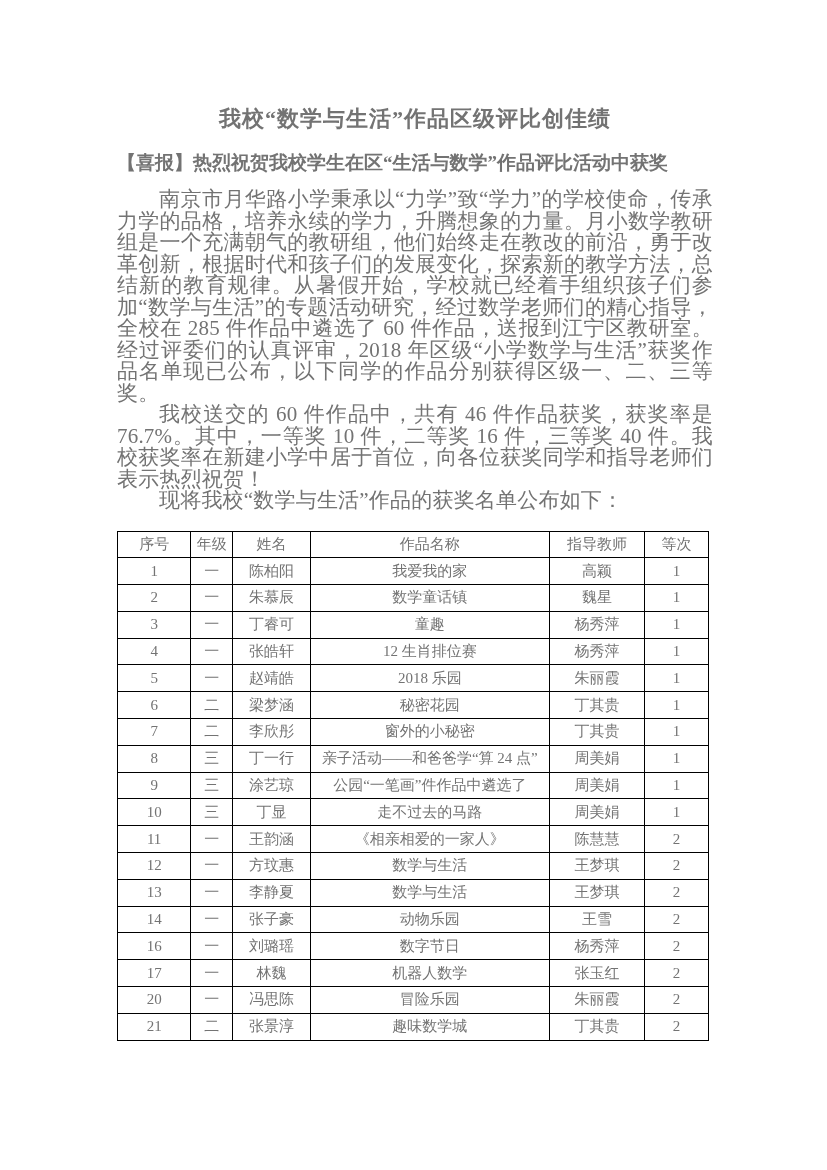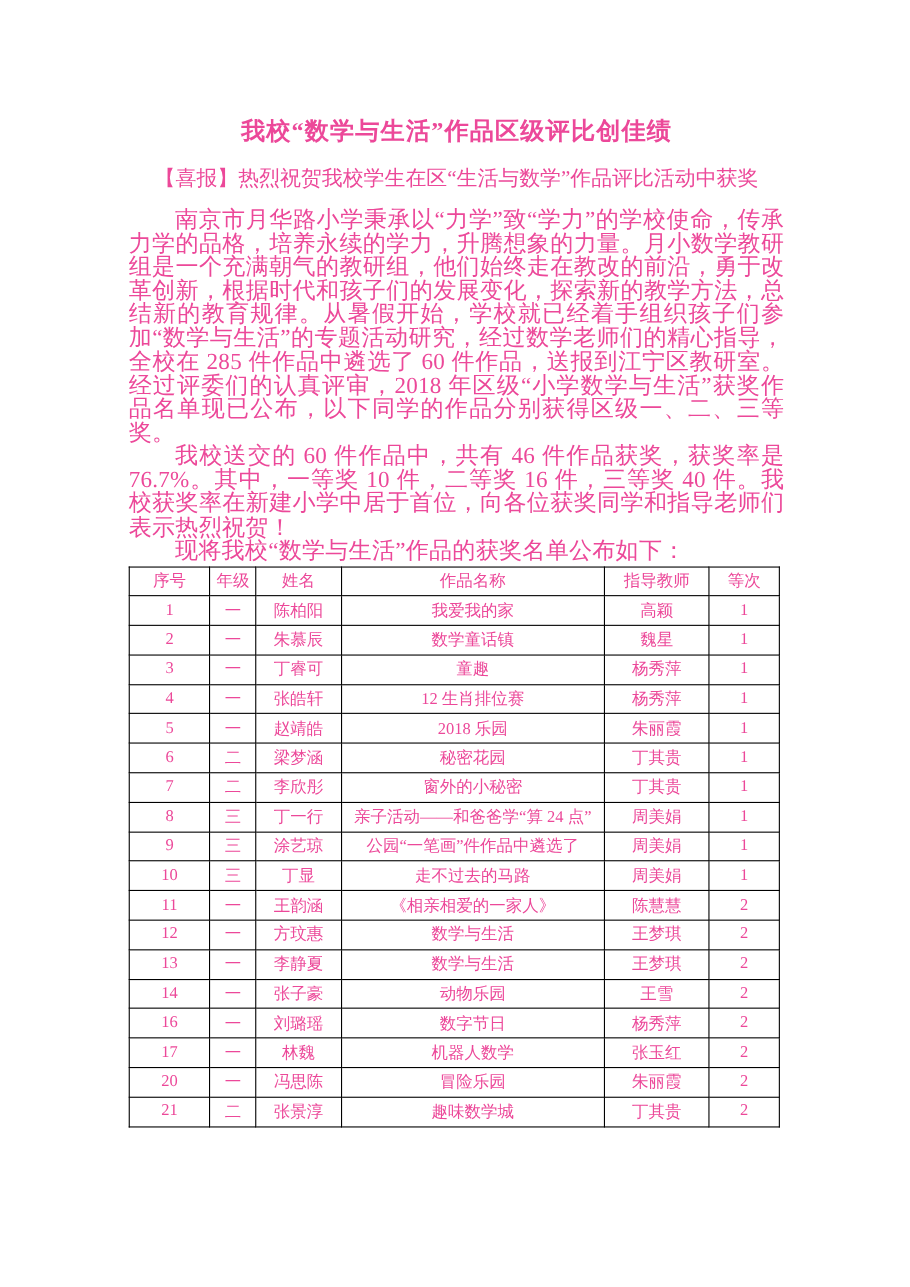--- a/index.html
+++ b/index.html
@@ -7,52 +7,51 @@
     padding: 0;
     background: #ffffff;
   }
   .page {
     position: relative;
     width: 827px;
     height: 1134px;
     background: #ffffff;
     box-sizing: border-box;
     padding: 104px 114px 0 117px;
-    color: #ec4899;
+    color: #737373;
     font-family: "Liberation Serif", serif;
     overflow: hidden;
   }
   .doc-title {
     margin: 0 0 15px 0;
     font-size: 22px;
     line-height: 30px;
     font-weight: bold;
     text-align: center;
     letter-spacing: 1px;
     white-space: nowrap;
   }
   .doc-subtitle {
     margin: 0 0 13px 0;
     font-size: 19px;
     line-height: 27px;
-    font-weight: normal;
-    text-align: center;
+    font-weight: bold;
     white-space: nowrap;
   }
   .body-para {
     margin: 0;
     font-size: 21px;
     line-height: 21.5px;
     text-align: justify;
     text-indent: 2em;
     letter-spacing: 0.2px;
   }
   .awards-table {
     width: 592px;
-    margin-top: 3px;
+    margin-top: 19px;
     border-collapse: collapse;
     table-layout: fixed;
   }
   .awards-table th,
   .awards-table td {
     border: 1px solid #000000;
     height: 26.8px;
     padding: 0 2px;
     box-sizing: border-box;
     font-size: 15px;

